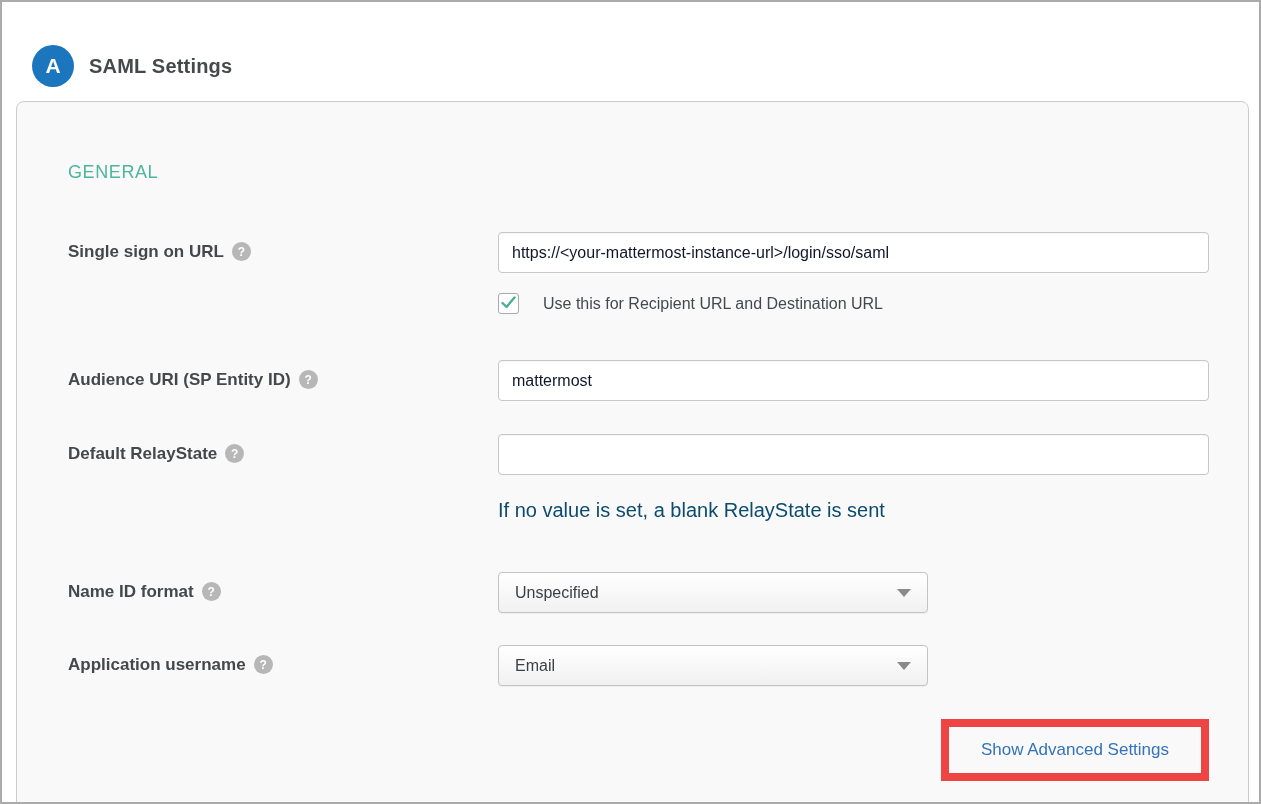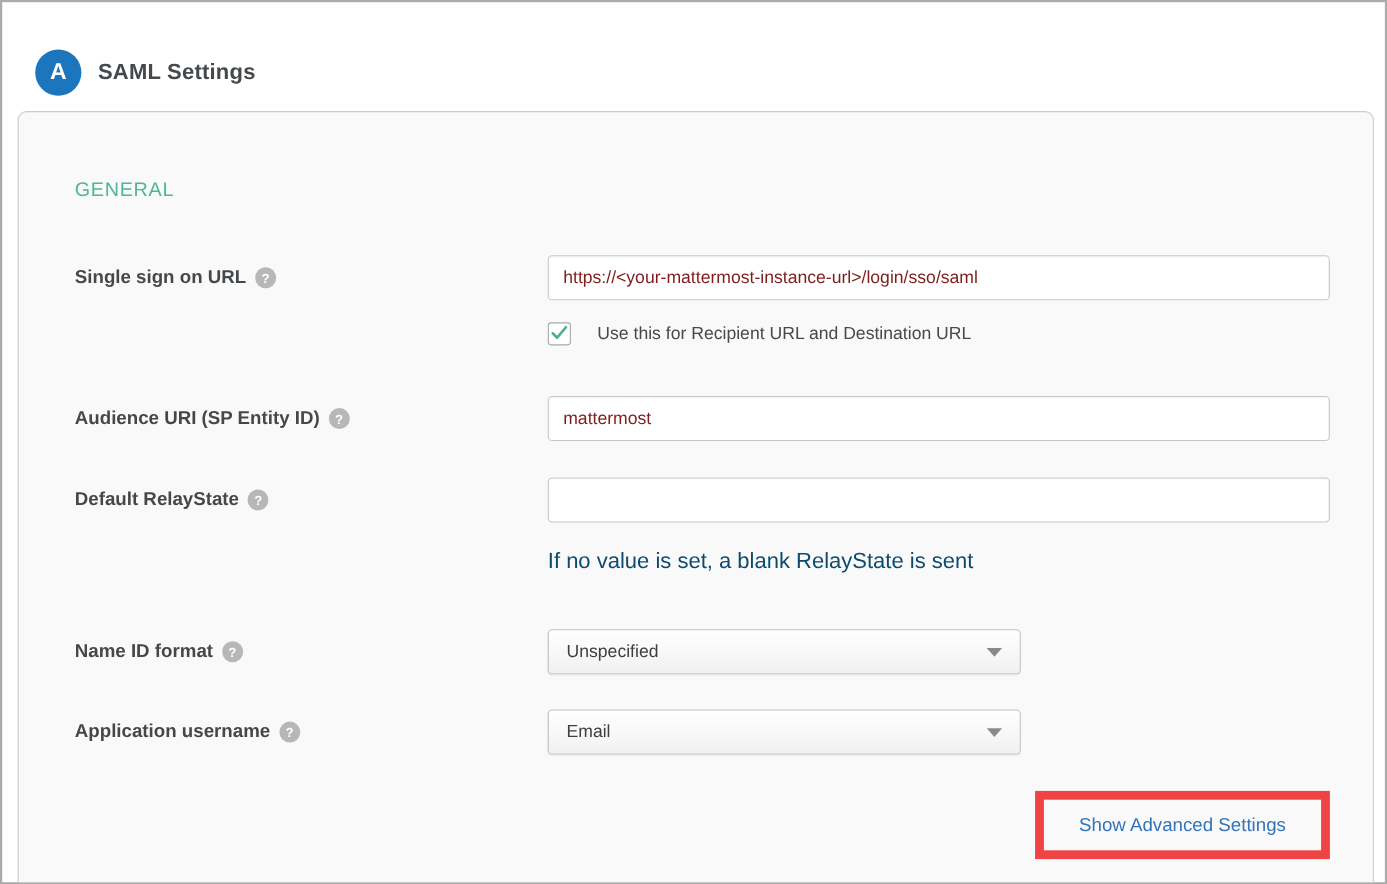--- a/index.html
+++ b/index.html
@@ -44,41 +44,41 @@
   .section-title {
     font-size: 18px; font-weight: 500;
     color: #4db69b; letter-spacing: 0.6px;
     margin-bottom: 49px;
   }
   
   .form-row { display: flex; align-items: flex-start; }
   .label-col {
     width: 430px; flex: 0 0 auto;
     padding-top: 10px;
-    display: flex; align-items: flex-end; gap: 8px;
+    display: flex; align-items: flex-start; gap: 8px;
   }
   .field-label {
     font-size: 17px; font-weight: bold; color: #45484b;
   }
   .help-icon {
     width: 19px; height: 19px; border-radius: 50%;
     background: #b7b7b7; color: #ffffff;
     font-size: 12px; font-weight: bold;
     display: inline-flex; align-items: center; justify-content: center;
     flex: 0 0 auto; cursor: default;
   }
   .field-col { flex: 1 1 auto; }
   .text-input {
     width: 711px; height: 41px;
     background: #ffffff;
     border: 1px solid #c7c7c7;
     border-radius: 4px;
     padding: 0 13px;
     font-family: "Liberation Sans", "DejaVu Sans", sans-serif;
-    font-size: 16px; color: #7f1d1d;
+    font-size: 16px; color: #0f172a;
     outline: none;
     box-shadow: inset 0 1px 1px rgba(0,0,0,0.04);
   }
   
   .checkbox-row {
     margin-top: 20px; margin-bottom: 46px;
     margin-left: 430px;
     display: flex; align-items: center; gap: 24px;
   }
   .checkbox {

